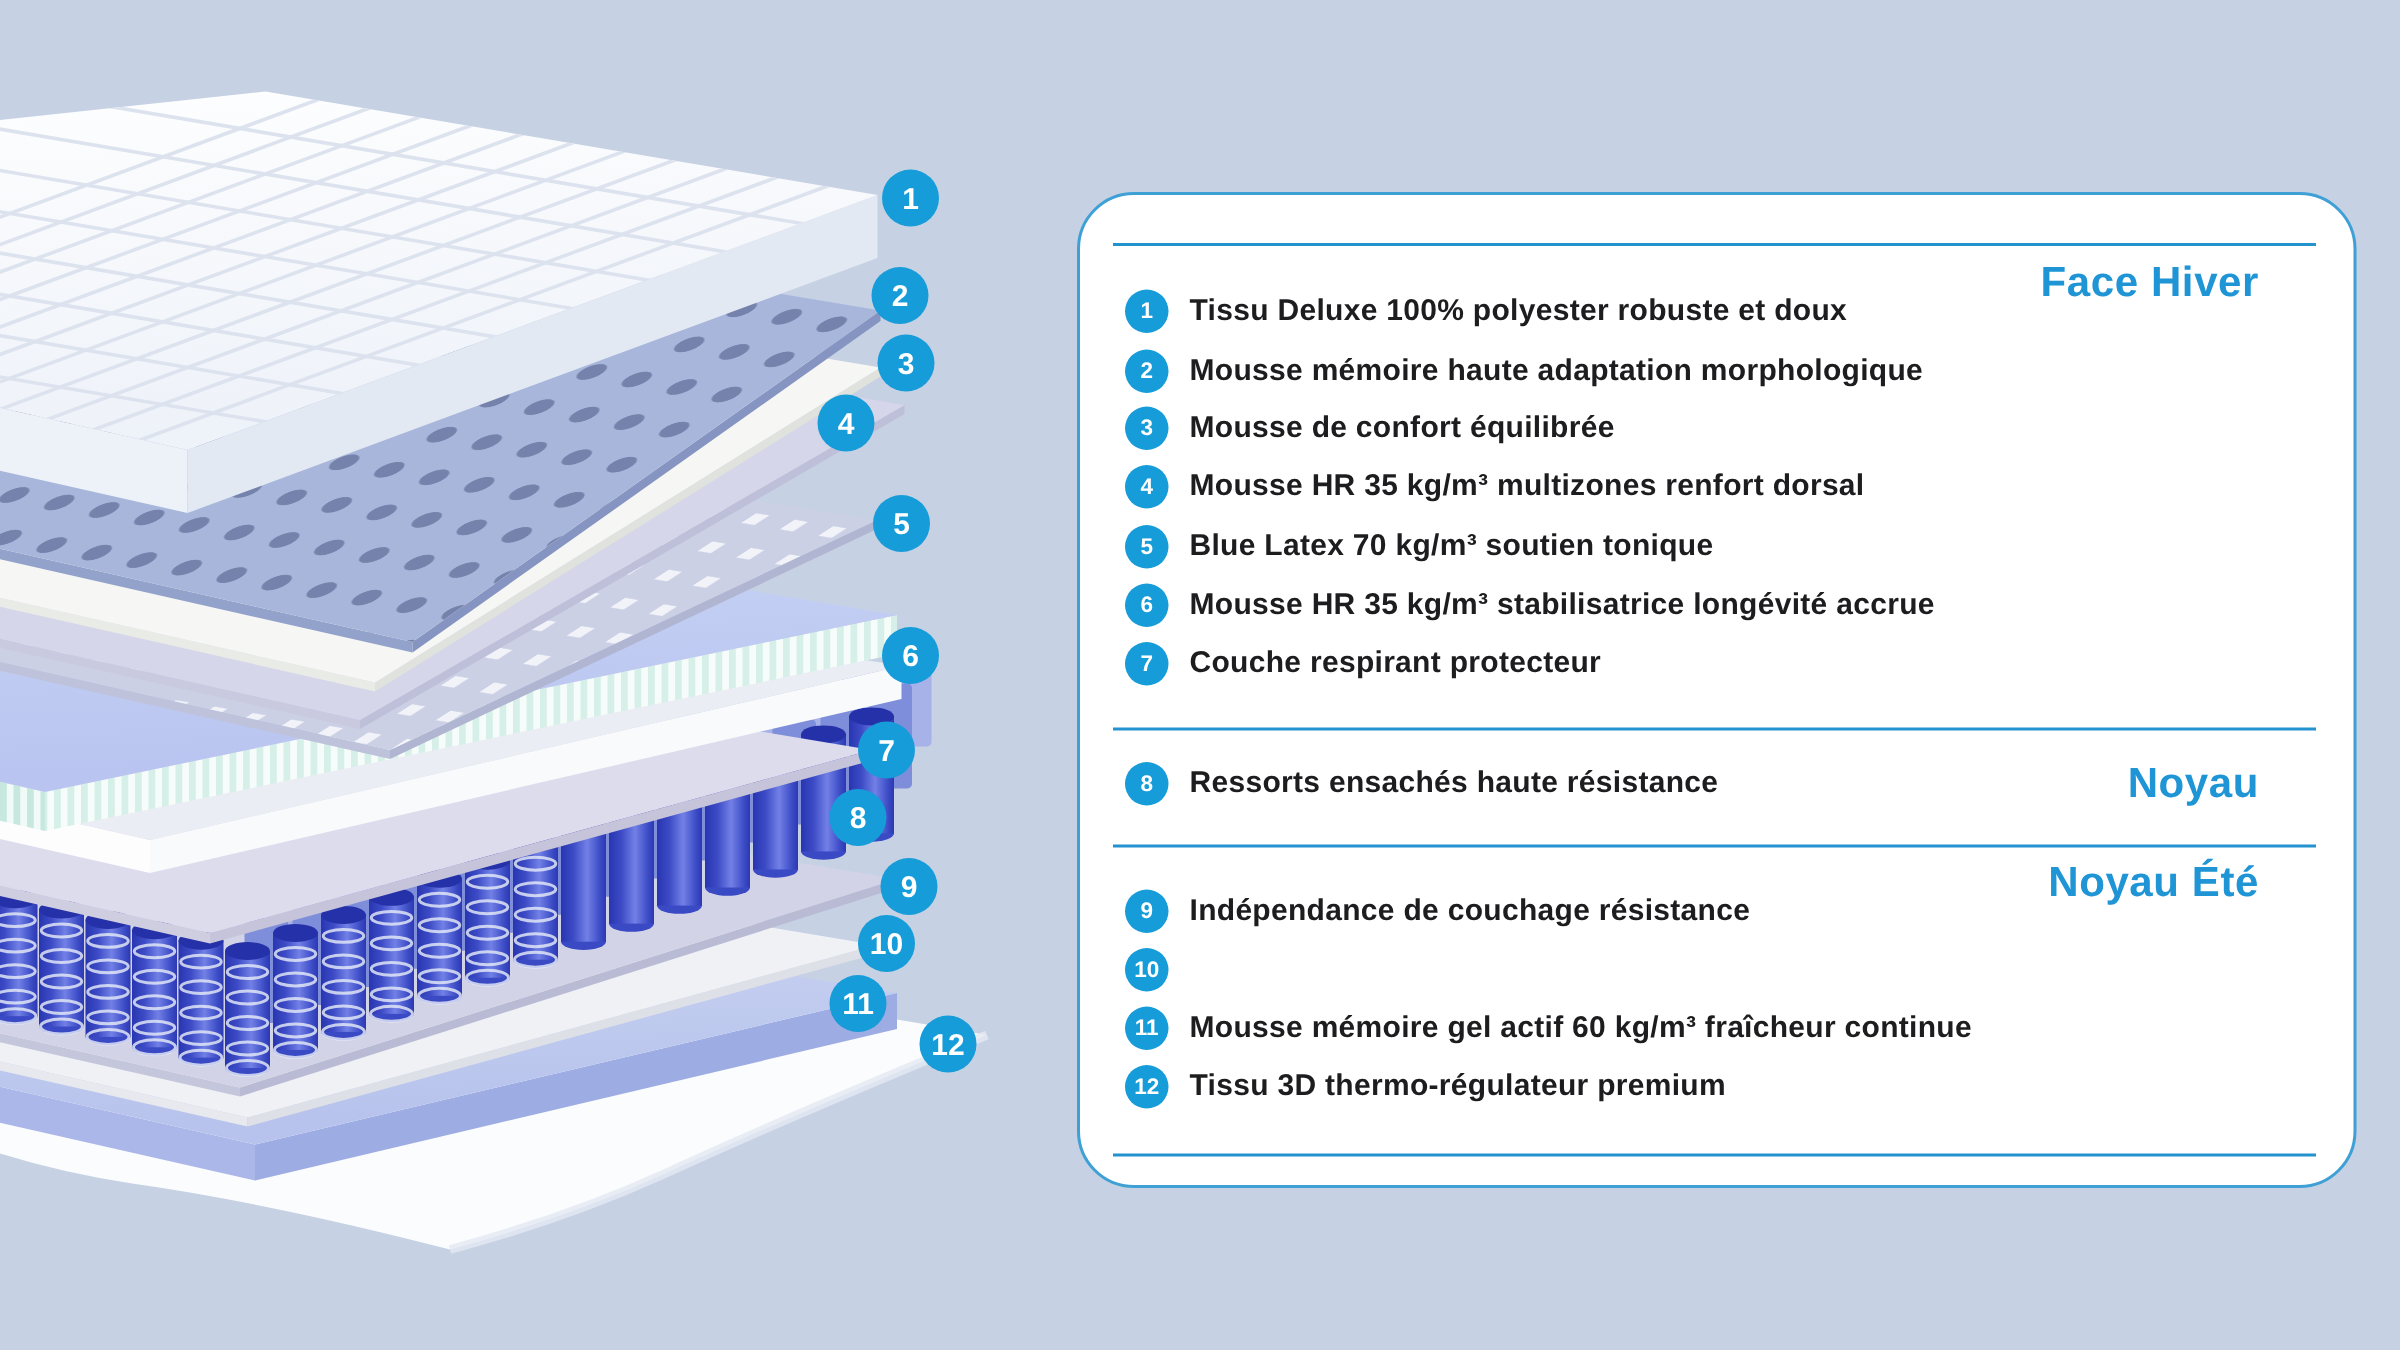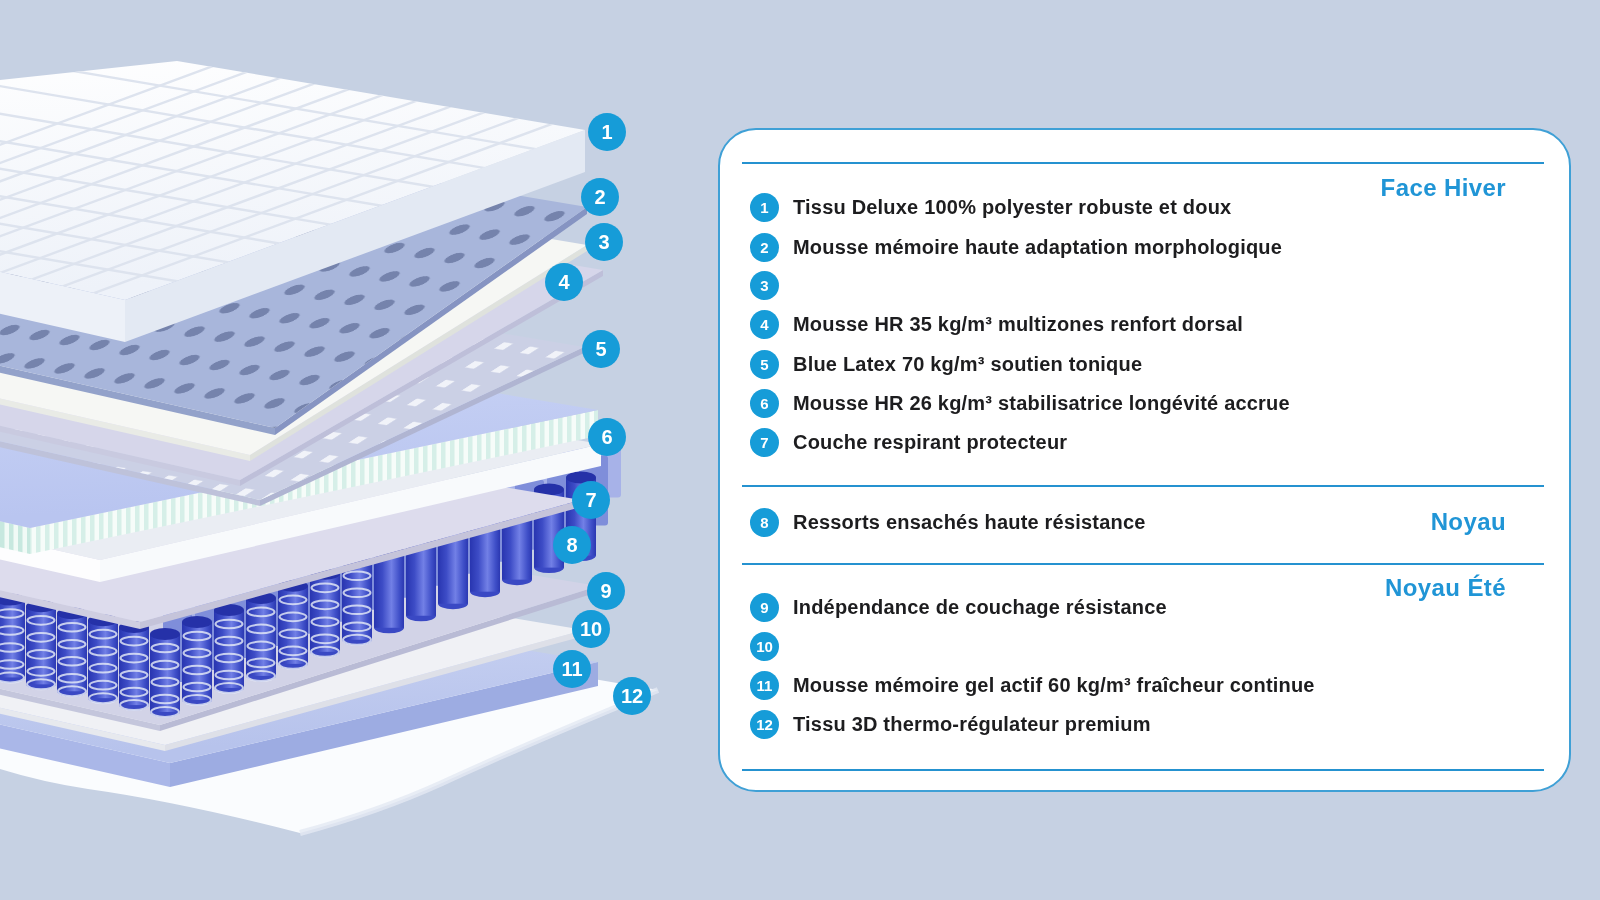--- a/index.html
+++ b/index.html
@@ -12,21 +12,21 @@
   .panel{
     position:absolute;left:718px;top:128px;width:853px;height:664px;
     background:#ffffff;border:2px solid #3fa0d6;border-radius:38px;
     box-sizing:border-box;
   }
   .sep{
     position:absolute;left:22px;width:802px;height:2px;background:#2592d0;
   }
   .sec{
     position:absolute;right:63px;height:30px;line-height:30px;
-    font-size:24px;font-weight:700;color:#2095d6;letter-spacing:.4px;
+    font-size:28px;font-weight:700;color:#2095d6;letter-spacing:.4px;
     white-space:nowrap;
   }
   .row{
     position:absolute;left:30px;height:29px;display:flex;align-items:center;
     white-space:nowrap;
   }
   .lbadge{
     width:29px;height:29px;border-radius:50%;background:#169cd8;
     color:#ffffff;font-size:15px;font-weight:700;
     display:flex;align-items:center;justify-content:center;flex:0 0 29px;
@@ -376,32 +376,33 @@
   <div class="row" style="top:63px">
     <span class="lbadge">1</span>
     <span class="ltext">Tissu Deluxe 100% polyester robuste et doux</span>
   </div>
   <div class="row" style="top:103px">
     <span class="lbadge">2</span>
     <span class="ltext">Mousse mémoire haute adaptation morphologique</span>
   </div>
   <div class="row" style="top:141px">
     <span class="lbadge">3</span>
+    <span class="ltext">Mousse de confort équilibrée</span>
   </div>
   <div class="row" style="top:180px">
     <span class="lbadge">4</span>
     <span class="ltext">Mousse HR 35 kg/m³ multizones renfort dorsal</span>
   </div>
   <div class="row" style="top:220px">
     <span class="lbadge">5</span>
     <span class="ltext">Blue Latex 70 kg/m³ soutien tonique</span>
   </div>
   <div class="row" style="top:259px">
     <span class="lbadge">6</span>
-    <span class="ltext">Mousse HR 26 kg/m³ stabilisatrice longévité accrue</span>
+    <span class="ltext">Mousse HR 35 kg/m³ stabilisatrice longévité accrue</span>
   </div>
   <div class="row" style="top:298px">
     <span class="lbadge">7</span>
     <span class="ltext">Couche respirant protecteur</span>
   </div>
   <div class="row" style="top:378px">
     <span class="lbadge">8</span>
     <span class="ltext">Ressorts ensachés haute résistance</span>
   </div>
   <div class="row" style="top:463px">

